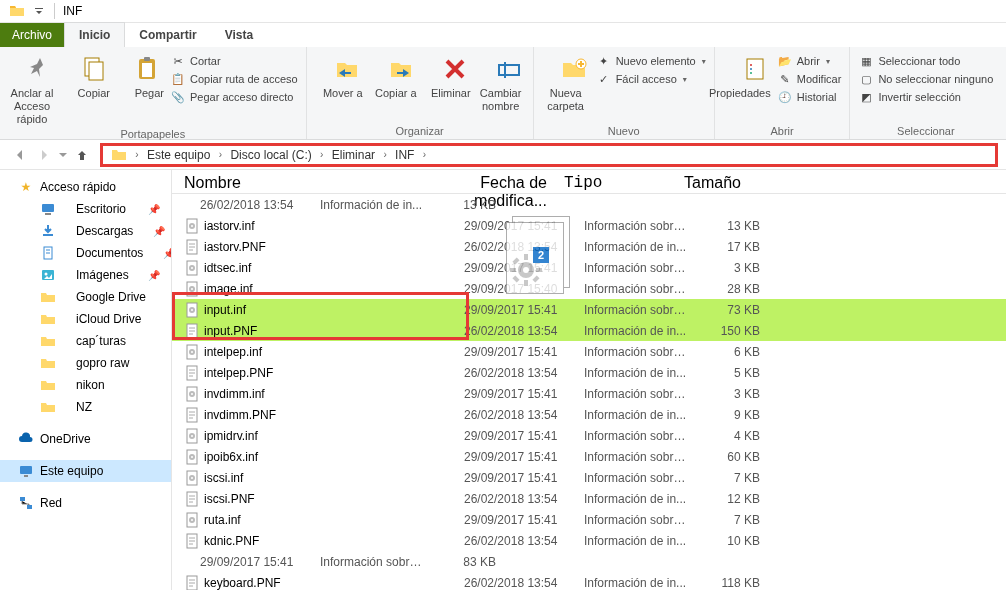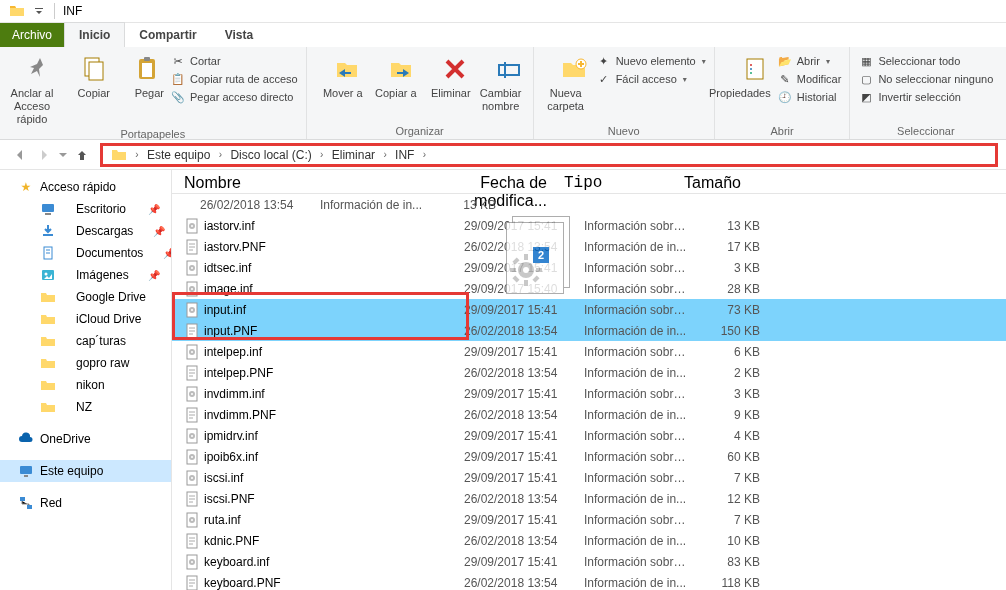--- a/index.html
+++ b/index.html
@@ -45,21 +45,21 @@
 .content { flex: 1; position: relative; overflow: hidden; }
 .cols { display: flex; height: 24px; border-bottom: 1px solid #e5e5e5; font-size: 16px; color: #000000; }
 .col { padding: 4px 8px; border-right: 1px solid transparent; cursor: pointer; }
 .col.name { flex: 0 0 264px; padding-left: 12px; }
 .col.date { flex: 0 0 120px; text-align: right; }
 .col.type { flex: 0 0 120px; font-family: Liberation Mono, monospace; }
 .col.size { flex: 0 0 80px; text-align: left; padding-right: 16px; }
 
 .rows { overflow-y: auto; height: calc(100% - 24px); }
 .row { display: flex; height: 21px; align-items: center; font-size: 12px; }
-.row.sel1 { background: #7dd3fc; }
+.row.sel1 { background: #bef264; }
 .cell { padding: 0 8px; white-space: nowrap; overflow: hidden; text-overflow: ellipsis; }
 .cell.name { flex: 0 0 264px; display: flex; align-items: center; gap: 4px; padding-left: 12px; }
 .cell.name .fico { width: 16px; height: 16px; display: inline-flex; align-items: center; justify-content: center; flex-shrink: 0; }
 .cell.date { flex: 0 0 120px; color: #555; margin-left: 20px; }
 .cell.type { flex: 0 0 120px; color: #555; }
 .cell.size { flex: 0 0 80px; text-align: right; color: #555; padding-right: 16px; }
 
 .red-box-files { position: absolute; border: 3px solid #e53935; pointer-events: none; left: 0px; top: 122px; width: 297px; height: 48px; }
 .drag-ghost { position: absolute; left: 330px; top: 46px; width: 72px; height: 80px; pointer-events: none; opacity: 0.8; }
 .drag-ghost .paper { width: 58px; height: 72px; background: #fff; border: 1px solid #999; position: absolute; }
@@ -564,21 +564,21 @@
                 <rect x="3" y="1" width="10" height="14" fill="#fff" stroke="#999"></rect>
                 <line x1="5" y1="5" x2="11" y2="5" stroke="#aaa"></line>
                 <line x1="5" y1="8" x2="11" y2="8" stroke="#aaa"></line>
                 <line x1="5" y1="11" x2="9" y2="11" stroke="#aaa"></line>
               </svg>
             </span>
             <span>intelpep.PNF</span>
           </div>
           <div class="cell date">26/02/2018 13:54</div>
           <div class="cell type">Información de in...</div>
-          <div class="cell size">2 KB</div>
+          <div class="cell size">5 KB</div>
         </div>
         <div class="row">
           <div class="cell name">
             <span class="fico">
               <svg width="16" height="16" viewBox="0 0 16 16">
                 <rect x="3" y="1" width="10" height="14" fill="#fff" stroke="#999"></rect>
                 <circle cx="8" cy="8" r="3" fill="#bbb"></circle>
                 <circle cx="8" cy="8" r="1" fill="#fff"></circle>
               </svg>
             </span>
@@ -690,30 +690,20 @@
                 <line x1="5" y1="11" x2="9" y2="11" stroke="#aaa"></line>
               </svg>
             </span>
             <span>kdnic.PNF</span>
           </div>
           <div class="cell date">26/02/2018 13:54</div>
           <div class="cell type">Información de in...</div>
           <div class="cell size">10 KB</div>
         </div>
         <div class="row">
-          <div class="cell name">
-            <span class="fico">
-              <svg width="16" height="16" viewBox="0 0 16 16">
-                <rect x="3" y="1" width="10" height="14" fill="#fff" stroke="#999"></rect>
-                <circle cx="8" cy="8" r="3" fill="#bbb"></circle>
-                <circle cx="8" cy="8" r="1" fill="#fff"></circle>
-              </svg>
-            </span>
-            <span>keyboard.inf</span>
-          </div>
           <div class="cell date">29/09/2017 15:41</div>
           <div class="cell type">Información sobre...</div>
           <div class="cell size">83 KB</div>
         </div>
         <div class="row">
           <div class="cell name">
             <span class="fico">
               <svg width="16" height="16" viewBox="0 0 16 16">
                 <rect x="3" y="1" width="10" height="14" fill="#fff" stroke="#999"></rect>
                 <line x1="5" y1="5" x2="11" y2="5" stroke="#aaa"></line>

